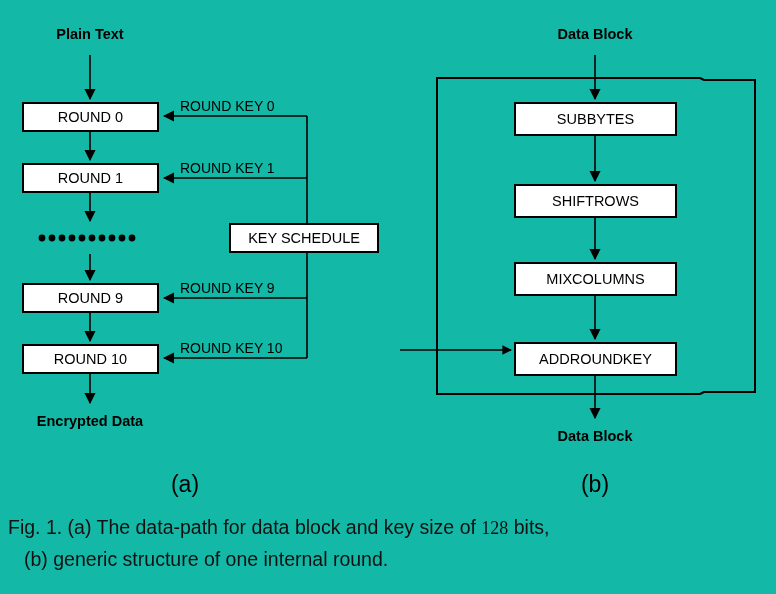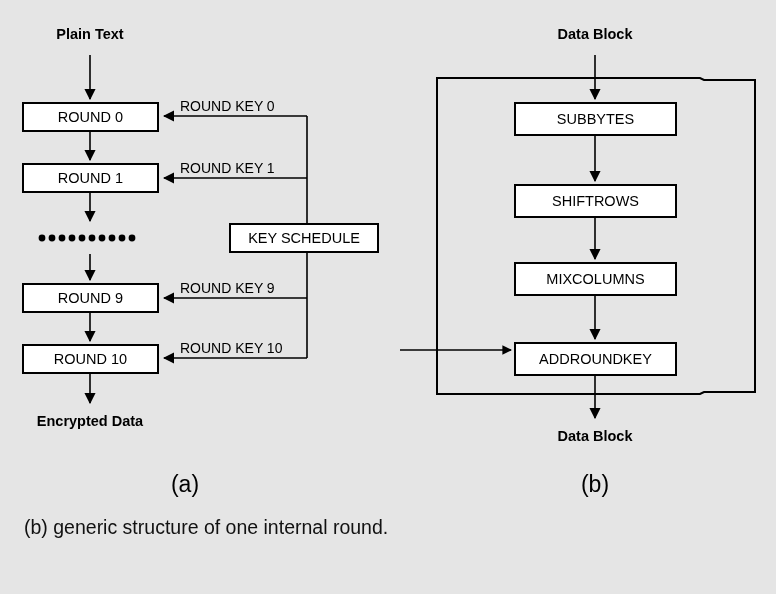--- a/index.html
+++ b/index.html
@@ -9,21 +9,21 @@
     background: #ffffff;
   }
   body {
     font-family: "Liberation Sans", sans-serif;
     color: #000000;
   }
   #page {
     position: relative;
     width: 776px;
     height: 594px;
-    background: #e5e5e5;
+    background: #14b8a6;
     overflow: hidden;
   }
   #figure-svg {
     position: absolute;
     left: 0;
     top: 0;
   }
   .svg-text {
     font-family: "Liberation Sans", sans-serif;
     fill: #000000;
@@ -189,16 +189,17 @@
 
       <line class="thin-line" x1="595" y1="375" x2="595" y2="418" marker-end="url(#arrow)"></line>
 
       <text class="svg-text io-label" x="595" y="441" text-anchor="middle">Data Block</text>
 
       <text class="svg-text panel-letter" x="595" y="492" text-anchor="middle">(b)</text>
     </g>
   </svg>
 
   <div id="caption">
+    <div class="line1"><span>Fig. 1. (a) The data-path for data block and key size of </span><span class="num-serif">128</span><span> bits,</span></div>
     <div class="line2">(b) generic structure of one internal round.</div>
   </div>
 
 </div>
 
 </body></html>

